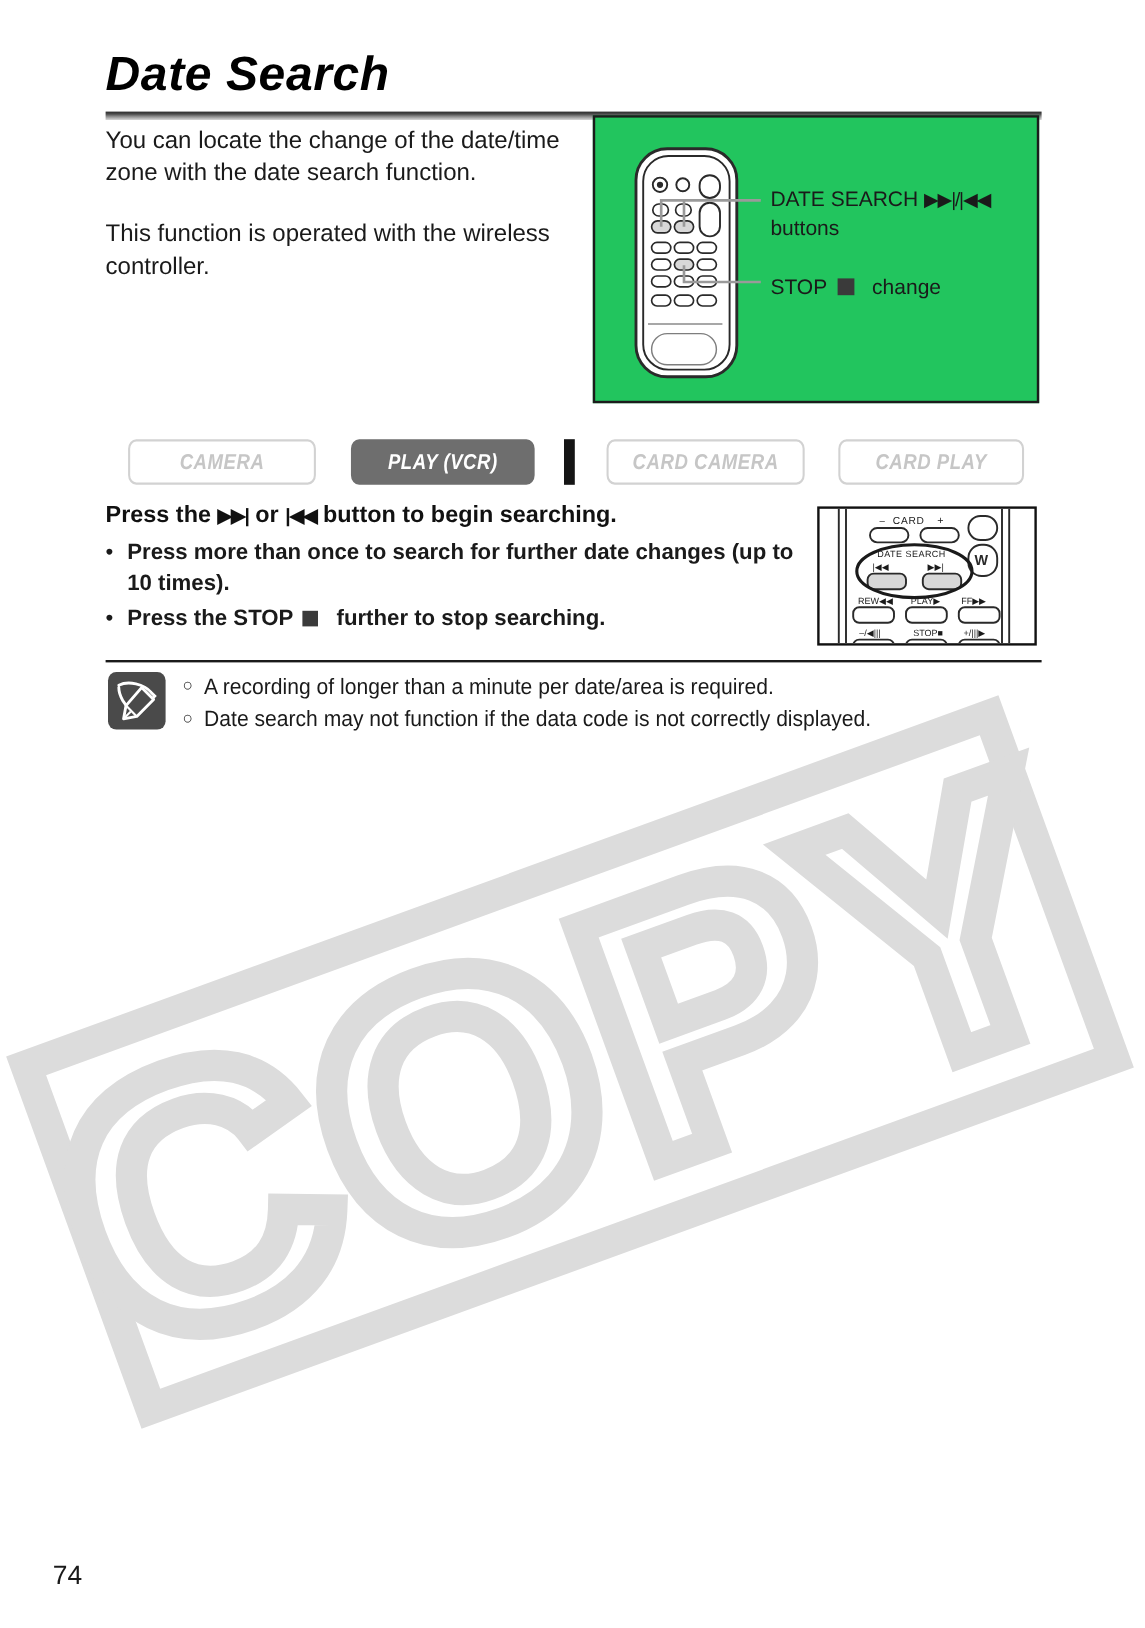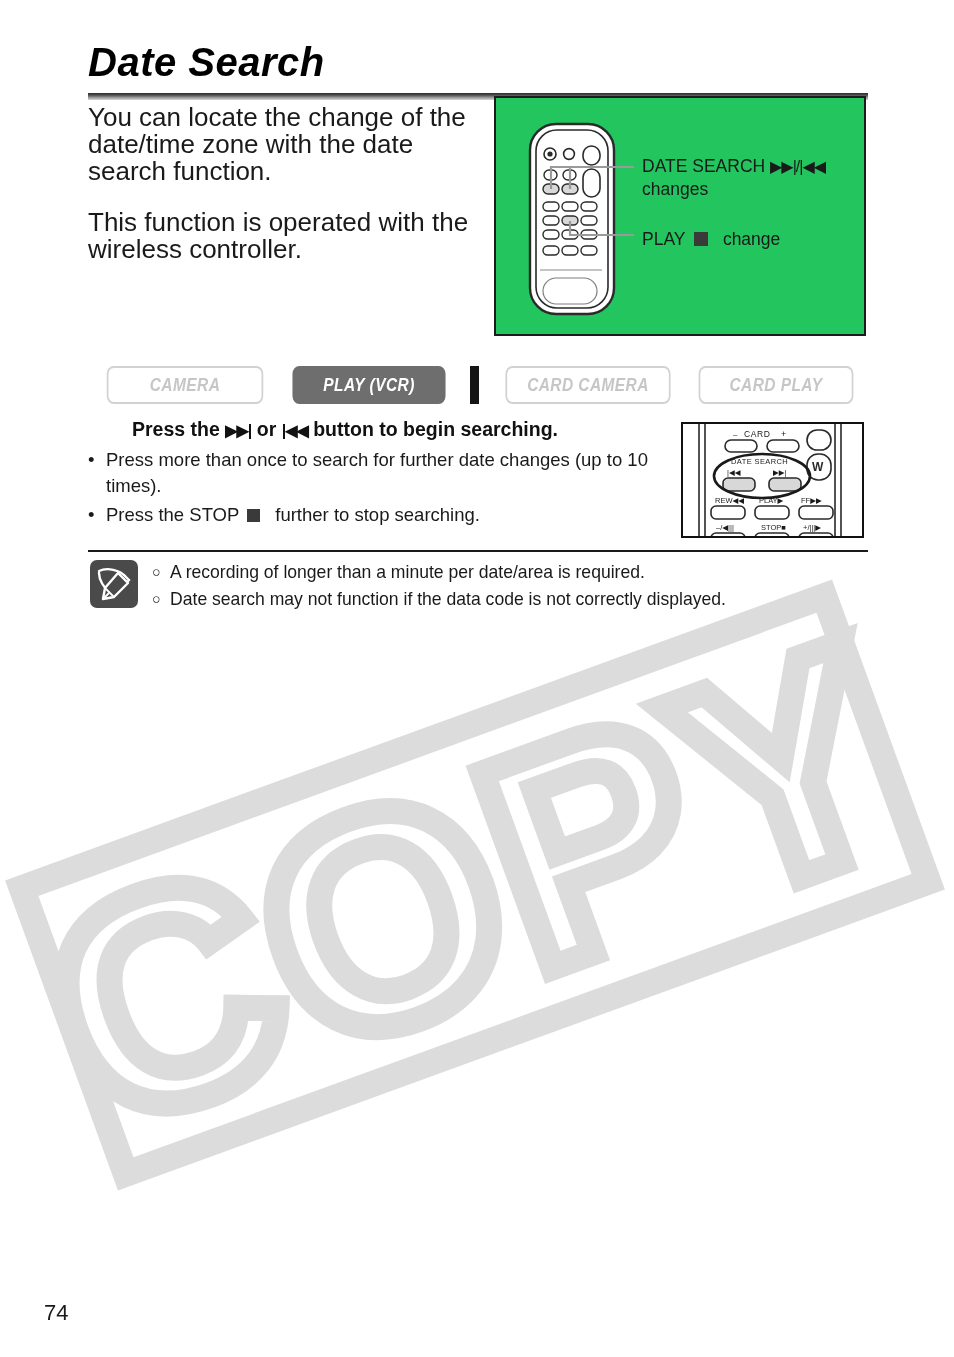--- a/index.html
+++ b/index.html
@@ -67,21 +67,21 @@
   #title-rule {
     margin-top: 8px;
     width: 780px;
     height: 7px;
     background: linear-gradient(to bottom, #2b2b2b 0%, #4a4a4a 28%, #8f8f8f 60%, #d8d8d8 100%);
   }
 
   
   #intro { position: absolute; left: 88px; top: 104px; width: 390px; }
   #intro p {
-    font-size: 26px;
+    font-size: 20px;
     line-height: 27px;
     color: #1a1a1a;
   }
   #intro p + p { margin-top: 24px; }
 
   
   #figure-box {
     position: absolute;
     left: 494px;
     top: 96px;
@@ -149,31 +149,30 @@
     background: #151515;
   }
 
   
   #procedure { position: absolute; left: 88px; top: 418px; width: 580px; }
   #proc-heading {
     font-size: 19.5px;
     font-weight: bold;
     color: #111;
     margin-bottom: 6px;
-    margin-left: 44px;
   }
   .bullet-row {
     display: flex;
     font-size: 18.5px;
     line-height: 26px;
     color: #1a1a1a;
     margin-top: 3px;
   }
   .bullet-dot { width: 18px; flex: 0 0 18px; text-align: left; }
-  .bullet-body { flex: 1; }
+  .bullet-body { flex: 1; font-weight: bold; }
   .stop-square-sm {
     display: inline-block;
     width: 13px; height: 13px;
     background: #3a3a3a;
     vertical-align: -1px;
     margin: 0 10px 0 3px;
   }
 
   
   #inset-box {
@@ -279,25 +278,25 @@
 
       <path d="M27 69 L27 47 L118 47" stroke="#9a9a9a" stroke-width="2.2" fill="none"></path>
       <path d="M46 69 L46 47" stroke="#9a9a9a" stroke-width="2.2" fill="none"></path>
       <path d="M46 101 L46 115 L118 115" stroke="#9a9a9a" stroke-width="2.2" fill="none"></path>
     </svg>
 
     <div class="callout-text" id="callout-datesearch">
       <span>DATE SEARCH</span>
       <span class="sym">▶▶|/|◀◀</span>
       <br>
-      <span>changes</span>
+      <span>buttons</span>
     </div>
 
     <div class="callout-text" id="callout-stop">
-      <span>PLAY</span>
+      <span>STOP</span>
       <span class="stop-square"></span>
       <span>change</span>
     </div>
   </div>
 
   <div id="mode-tabs">
     <div class="tab off" id="tab-camera">
       <span>CAMERA</span>
     </div>
     <div class="tab on" id="tab-playvcr">

